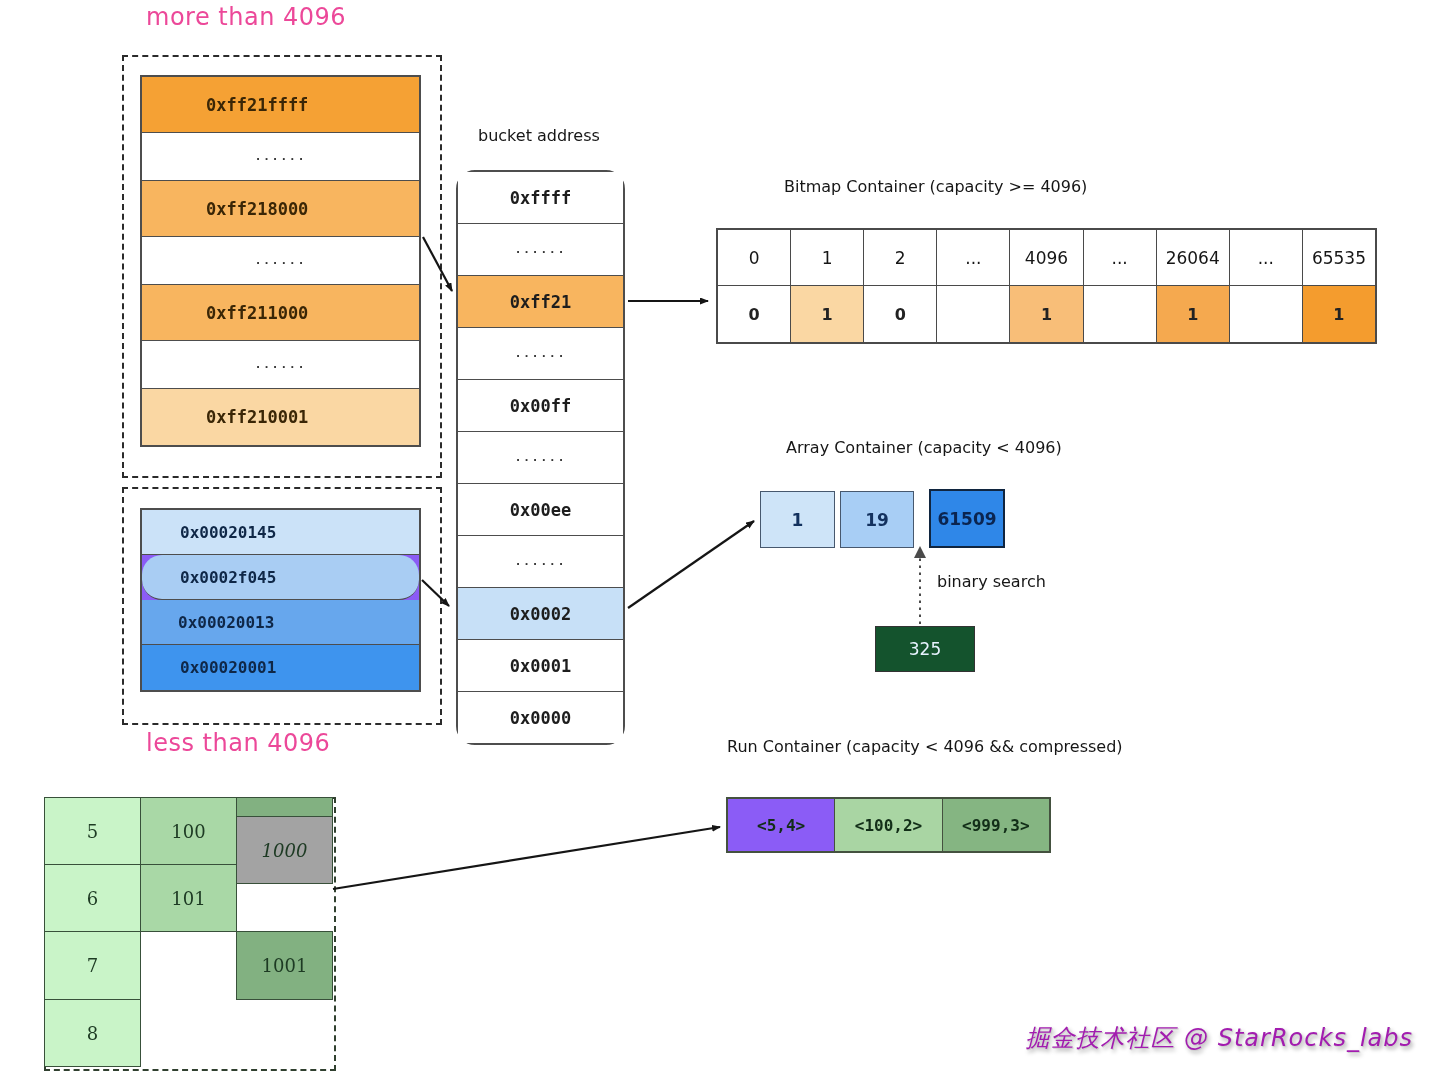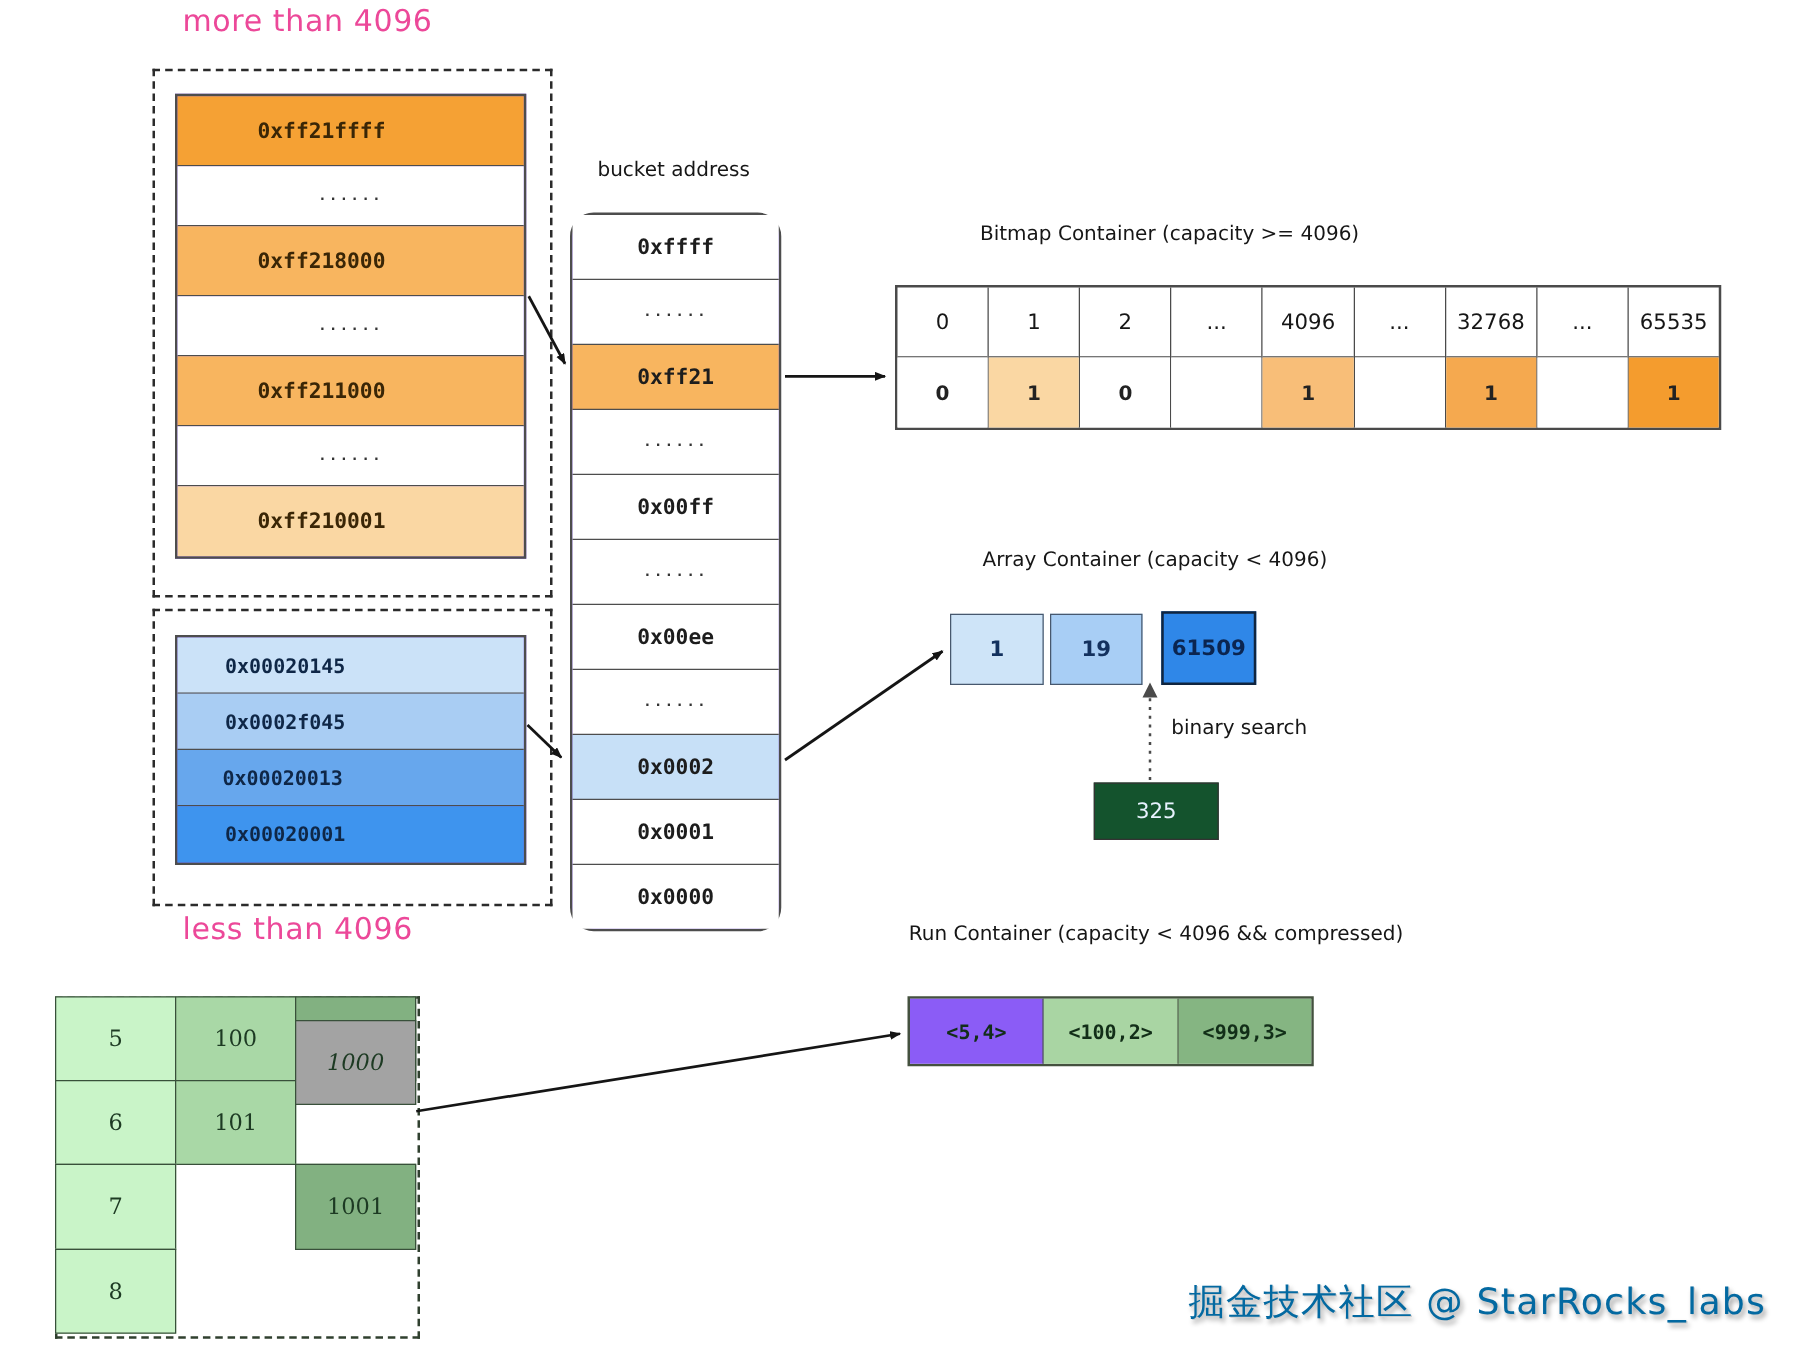--- a/index.html
+++ b/index.html
@@ -45,22 +45,22 @@
   .gg-cell{position:absolute;width:97px;box-sizing:border-box;border:1.5px solid #38503a;
            display:flex;align-items:center;justify-content:center;
            font-family:"DejaVu Serif",serif;font-size:18px;color:#1d3a23;}
 
   
   .run-table{display:flex;border:2px solid #44513f;box-sizing:border-box;height:56px;}
   .run-cell{flex:1;display:flex;align-items:center;justify-content:center;
             border-right:1.5px solid #44513f;font-size:16px;color:#122e18;box-sizing:border-box;}
   .run-cell:last-child{border-right:none;}
 
-  .watermark{font-size:29px;color:#0369a1;letter-spacing:1px;
-             text-shadow:1px 1px 0 #cfcfcf,2px 3px 4px #9b9b9b;}
+  .watermark{font-size:24px;color:#a21caf;letter-spacing:1px;
+             text-shadow:1px 1px 0 #cfcfcf,2px 3px 4px #9b9b9b;font-style:italic;}
   svg.arrows{left:0;top:0;pointer-events:none;}
 </style>
 </head>
 <body>
 
 <div class="canvas">
 
   <div class="abs hand big-title" style="left:146px;top:3px;">more than 4096</div>
   <div class="abs hand big-title" style="left:146px;top:729px;">less than 4096</div>
 
@@ -110,21 +110,21 @@
     </div>
     <div class="bm-col">
       <div class="bm-h">4096</div>
       <div class="bm-v" style="background: rgb(248, 190, 120);">1</div>
     </div>
     <div class="bm-col">
       <div class="bm-h">...</div>
       <div class="bm-v" style="background: rgb(255, 255, 255);"></div>
     </div>
     <div class="bm-col">
-      <div class="bm-h">32768</div>
+      <div class="bm-h">26064</div>
       <div class="bm-v" style="background: rgb(245, 169, 79);">1</div>
     </div>
     <div class="bm-col">
       <div class="bm-h">...</div>
       <div class="bm-v" style="background: rgb(255, 255, 255);"></div>
     </div>
     <div class="bm-col">
       <div class="bm-h">65535</div>
       <div class="bm-v" style="background: rgb(244, 156, 46);">1</div>
     </div>
@@ -133,21 +133,21 @@
   <div class="abs hand sec-title" style="left:786px;top:438px;">Array Container (capacity &lt; 4096)</div>
   <div class="abs arr-cell" style="left: 760px; top: 491px; width: 75px; height: 57px; background: rgb(206, 228, 248);">1</div>
   <div class="abs arr-cell" style="left: 840px; top: 491px; width: 74px; height: 57px; background: rgb(168, 206, 245);">19</div>
   <div class="abs arr-cell arr-strong" style="left: 929px; top: 489px; width: 76px; height: 59px; background: rgb(47, 135, 232);">61509</div>
   <div class="abs hand sec-title" style="left:937px;top:572px;">binary search</div>
   <div class="abs search-box hand" style="left: 875px; top: 626px; width: 100px; height: 46px; background: #14532d;">325</div>
 
   <div class="abs dashed-box" style="left:122px;top:487px;width:316px;height:234px;"></div>
   <div class="abs vtable mono" style="left:140px;top:508px;width:281px;">
     <div class="cell lo-label" style="background: rgb(203, 226, 248);">0x00020145</div>
-    <div class="cell lo-label" style="background: rgb(169, 205, 243);">0x0002f045</div>
+    <div class="cell lo-label" style="background: rgb(169, 205, 243); border-radius: 20px;">0x0002f045</div>
     <div class="cell lo-label" style="background: rgb(103, 167, 237); padding-left: 36px;">0x00020013</div>
     <div class="cell lo-label" style="background: rgb(62, 148, 238);">0x00020001</div>
   </div>
 
   <div class="abs dashed-box" style="left:44px;top:797px;width:288px;height:270px;border-color:#30402f;"></div>
   <div class="abs gg-cell" style="left: 44px; top: 797px; height: 68px; background: rgb(201, 244, 200);">5</div>
   <div class="abs gg-cell" style="left: 140px; top: 797px; height: 68px; background: rgb(169, 216, 166);">100</div>
   <div class="abs gg-cell" style="left: 236px; top: 797px; height: 68px; background: rgb(130, 177, 129);">999</div>
   <div class="abs gg-cell" style="left: 44px; top: 864px; height: 68px; background: rgb(201, 244, 200);">6</div>
   <div class="abs gg-cell" style="left: 140px; top: 864px; height: 68px; background: rgb(169, 216, 166);">101</div>

